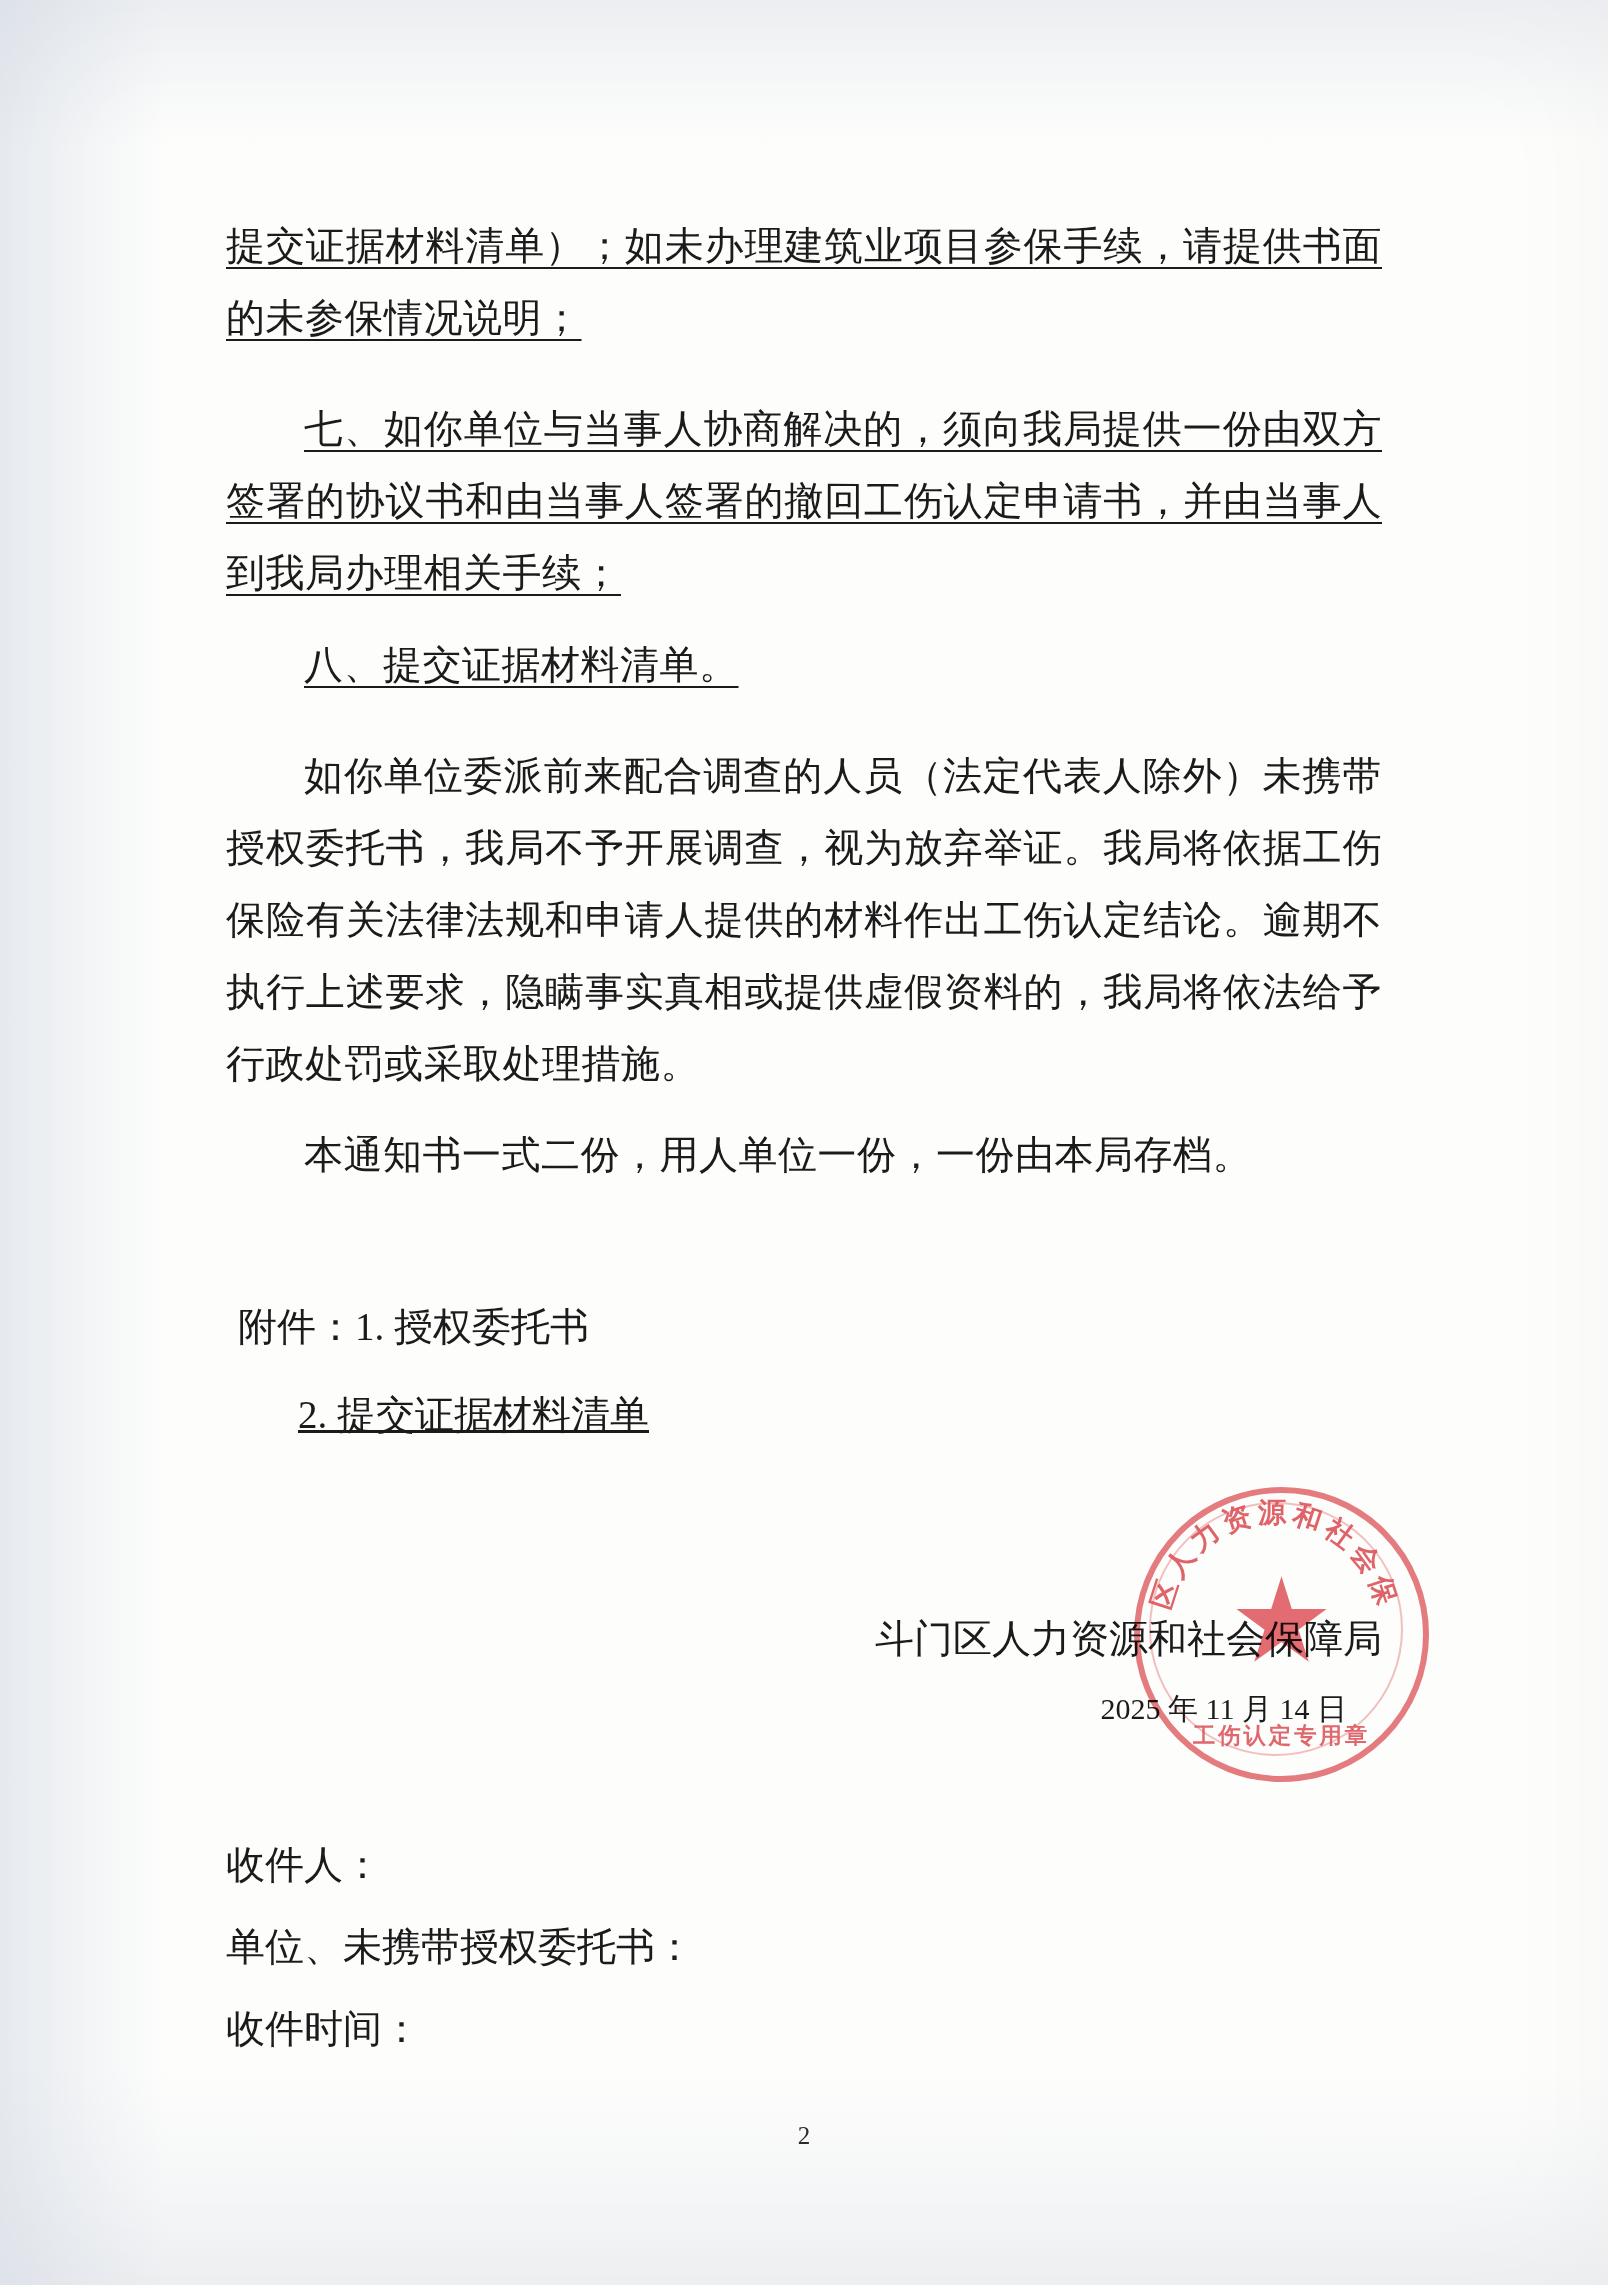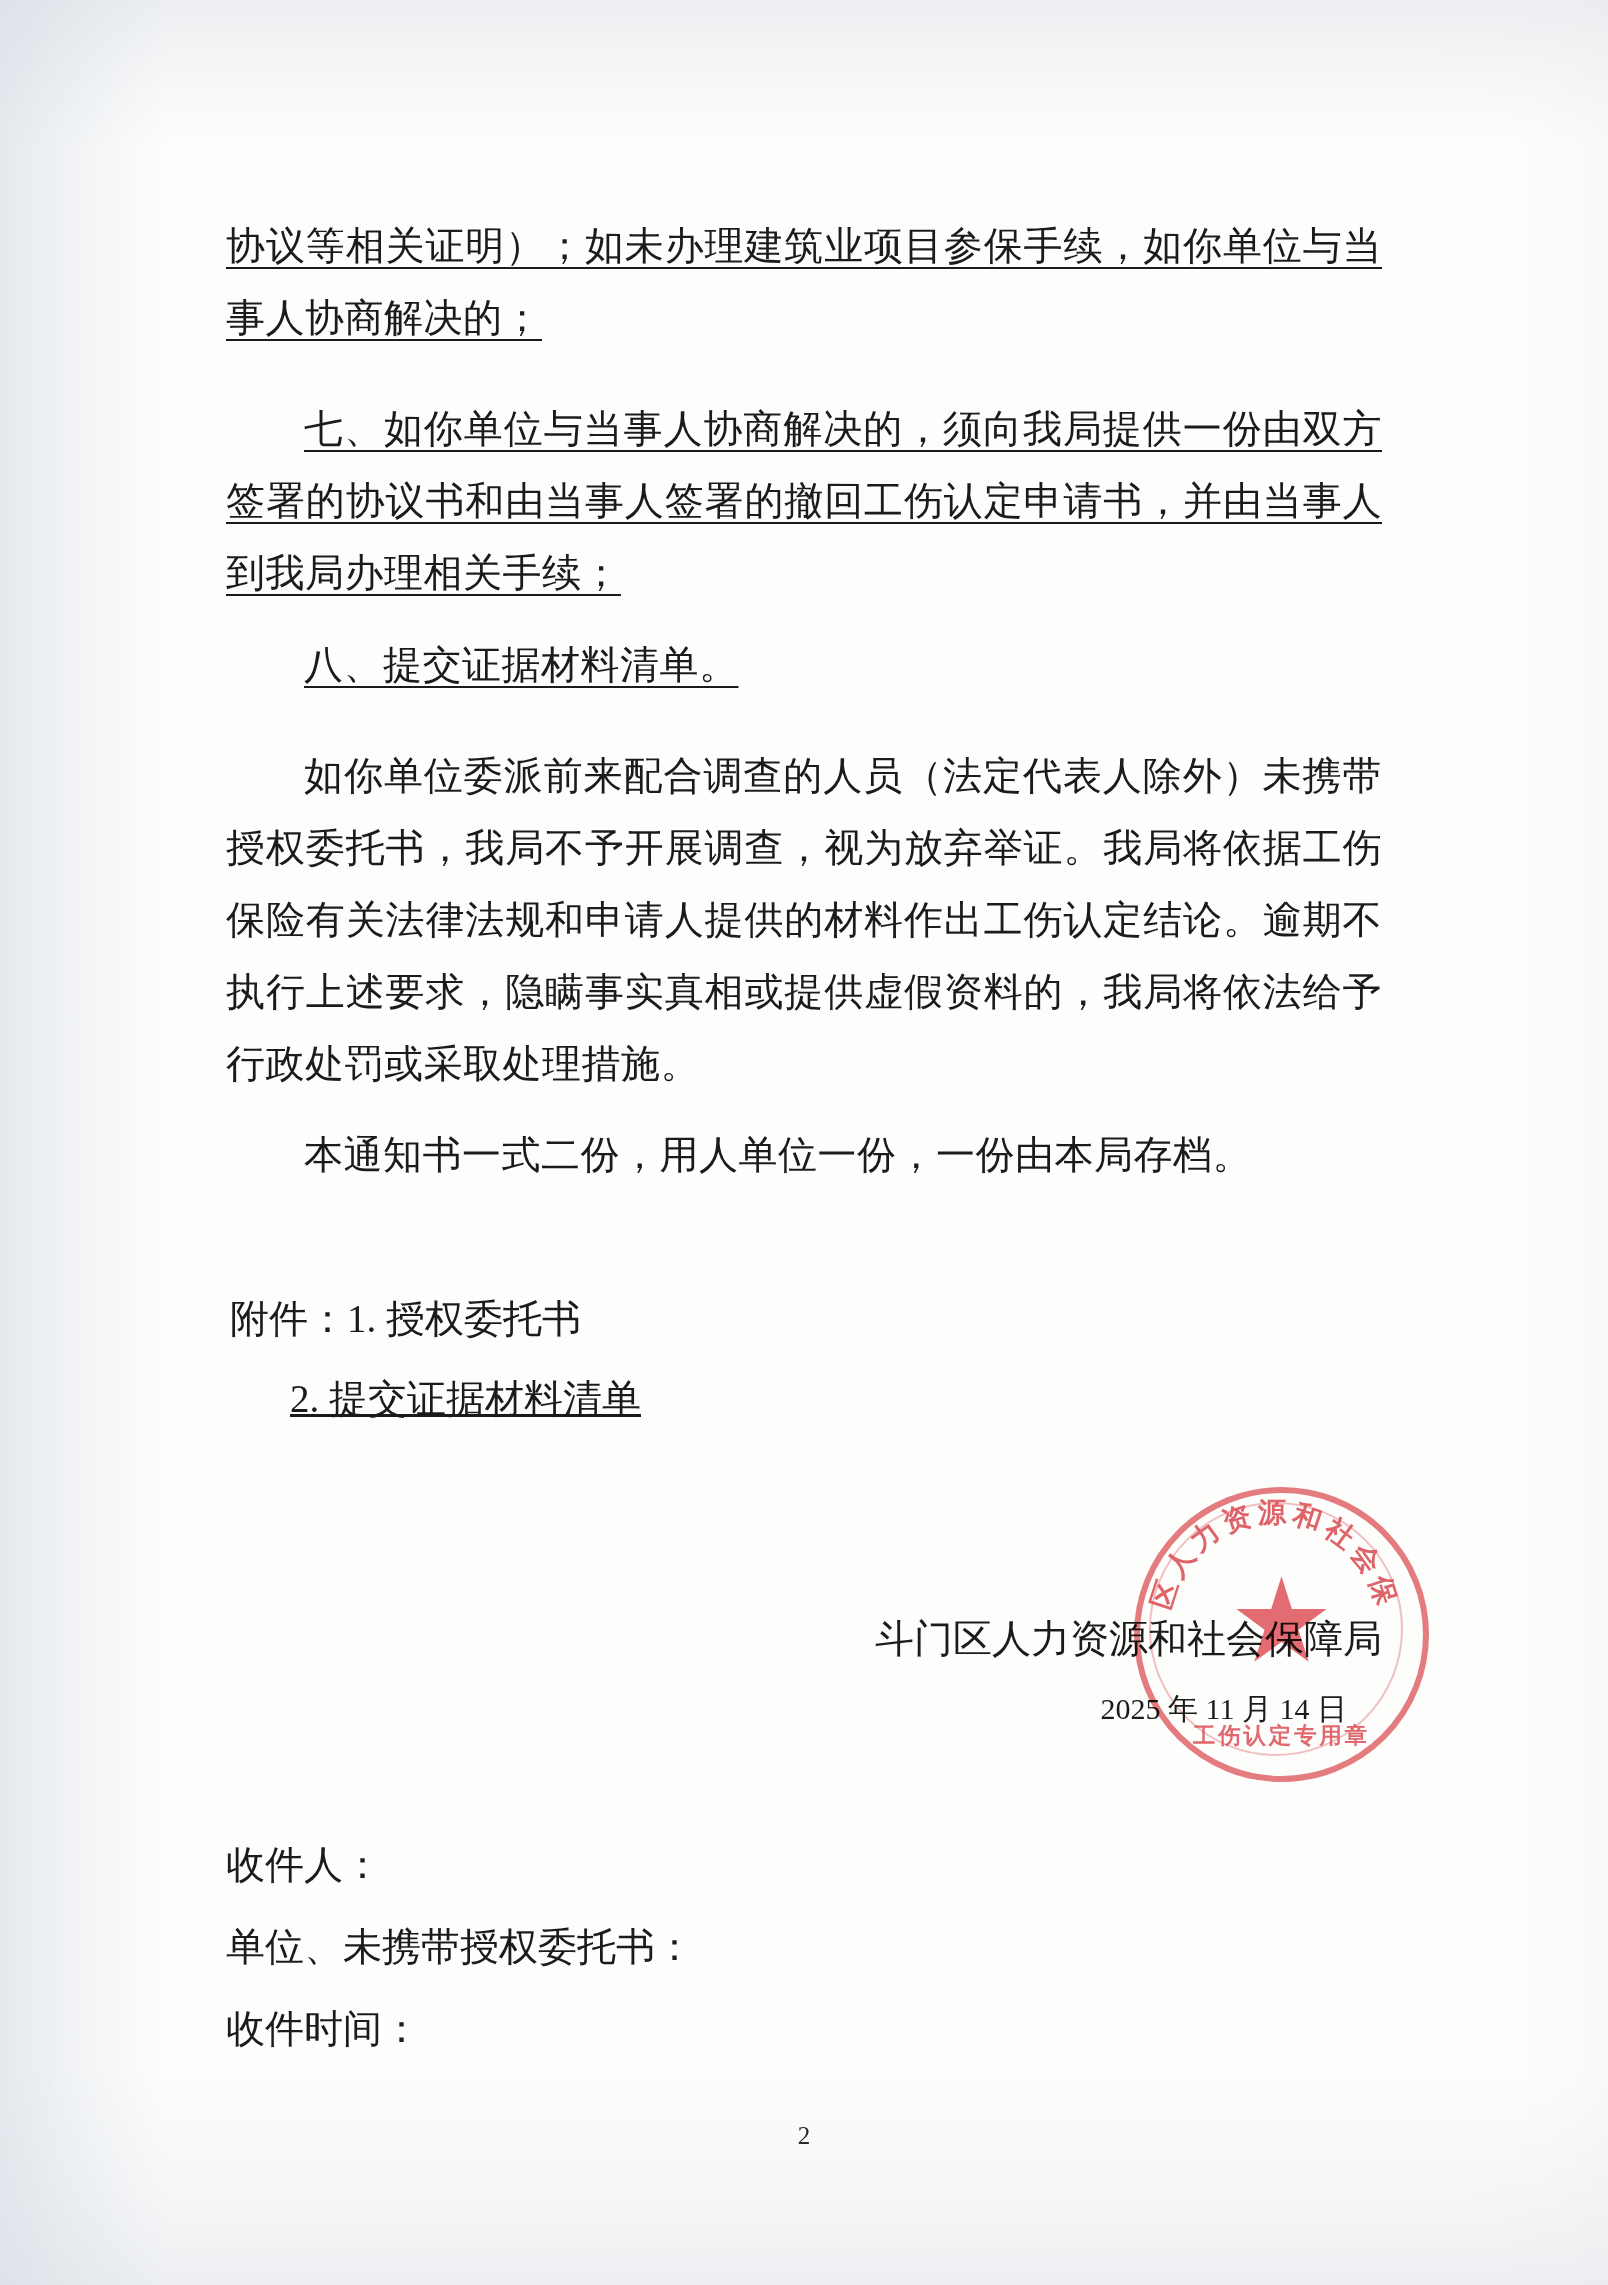--- a/index.html
+++ b/index.html
@@ -64,21 +64,21 @@
   }
   .u {
     text-decoration: underline;
     text-underline-offset: 7.8px;
     text-decoration-thickness: 2px;
   }
   .gap-sm { height: 19.5px; }
   .gap-lg { height: 86px; }
 
   .attach {
-    margin: 4px;
+    margin: 12px;
     font-size: 39px;
     line-height: 76px;
     color: #1b1b1b;
   }
   .attach.sub { padding-left: 60px; text-decoration: underline; }
 
   .sign-block {
     position: absolute;
     left: 226px;
     top: 1604px;
@@ -182,21 +182,21 @@
 <body>
 
 <div class="page">
 
   <div class="scan-tint-left"></div>
   <div class="scan-tint-top"></div>
   <div class="scan-tint-bottom"></div>
 
   <div class="body-area">
 
-    <p class="para u">协议等相关证明）；如未办理建筑业项目参保手续，如你单位与当事人协商解决的；</p>
+    <p class="para u">提交证据材料清单）；如未办理建筑业项目参保手续，请提供书面的未参保情况说明；</p>
 
     <div class="gap-sm"></div>
 
 
     <div class="gap-sm"></div>
 
     <p class="para indent u">七、如你单位与当事人协商解决的，须向我局提供一份由双方签署的协议书和由当事人签署的撤回工伤认定申请书，并由当事人到我局办理相关手续；</p>
 
     <div class="gap-sm"></div>
 

